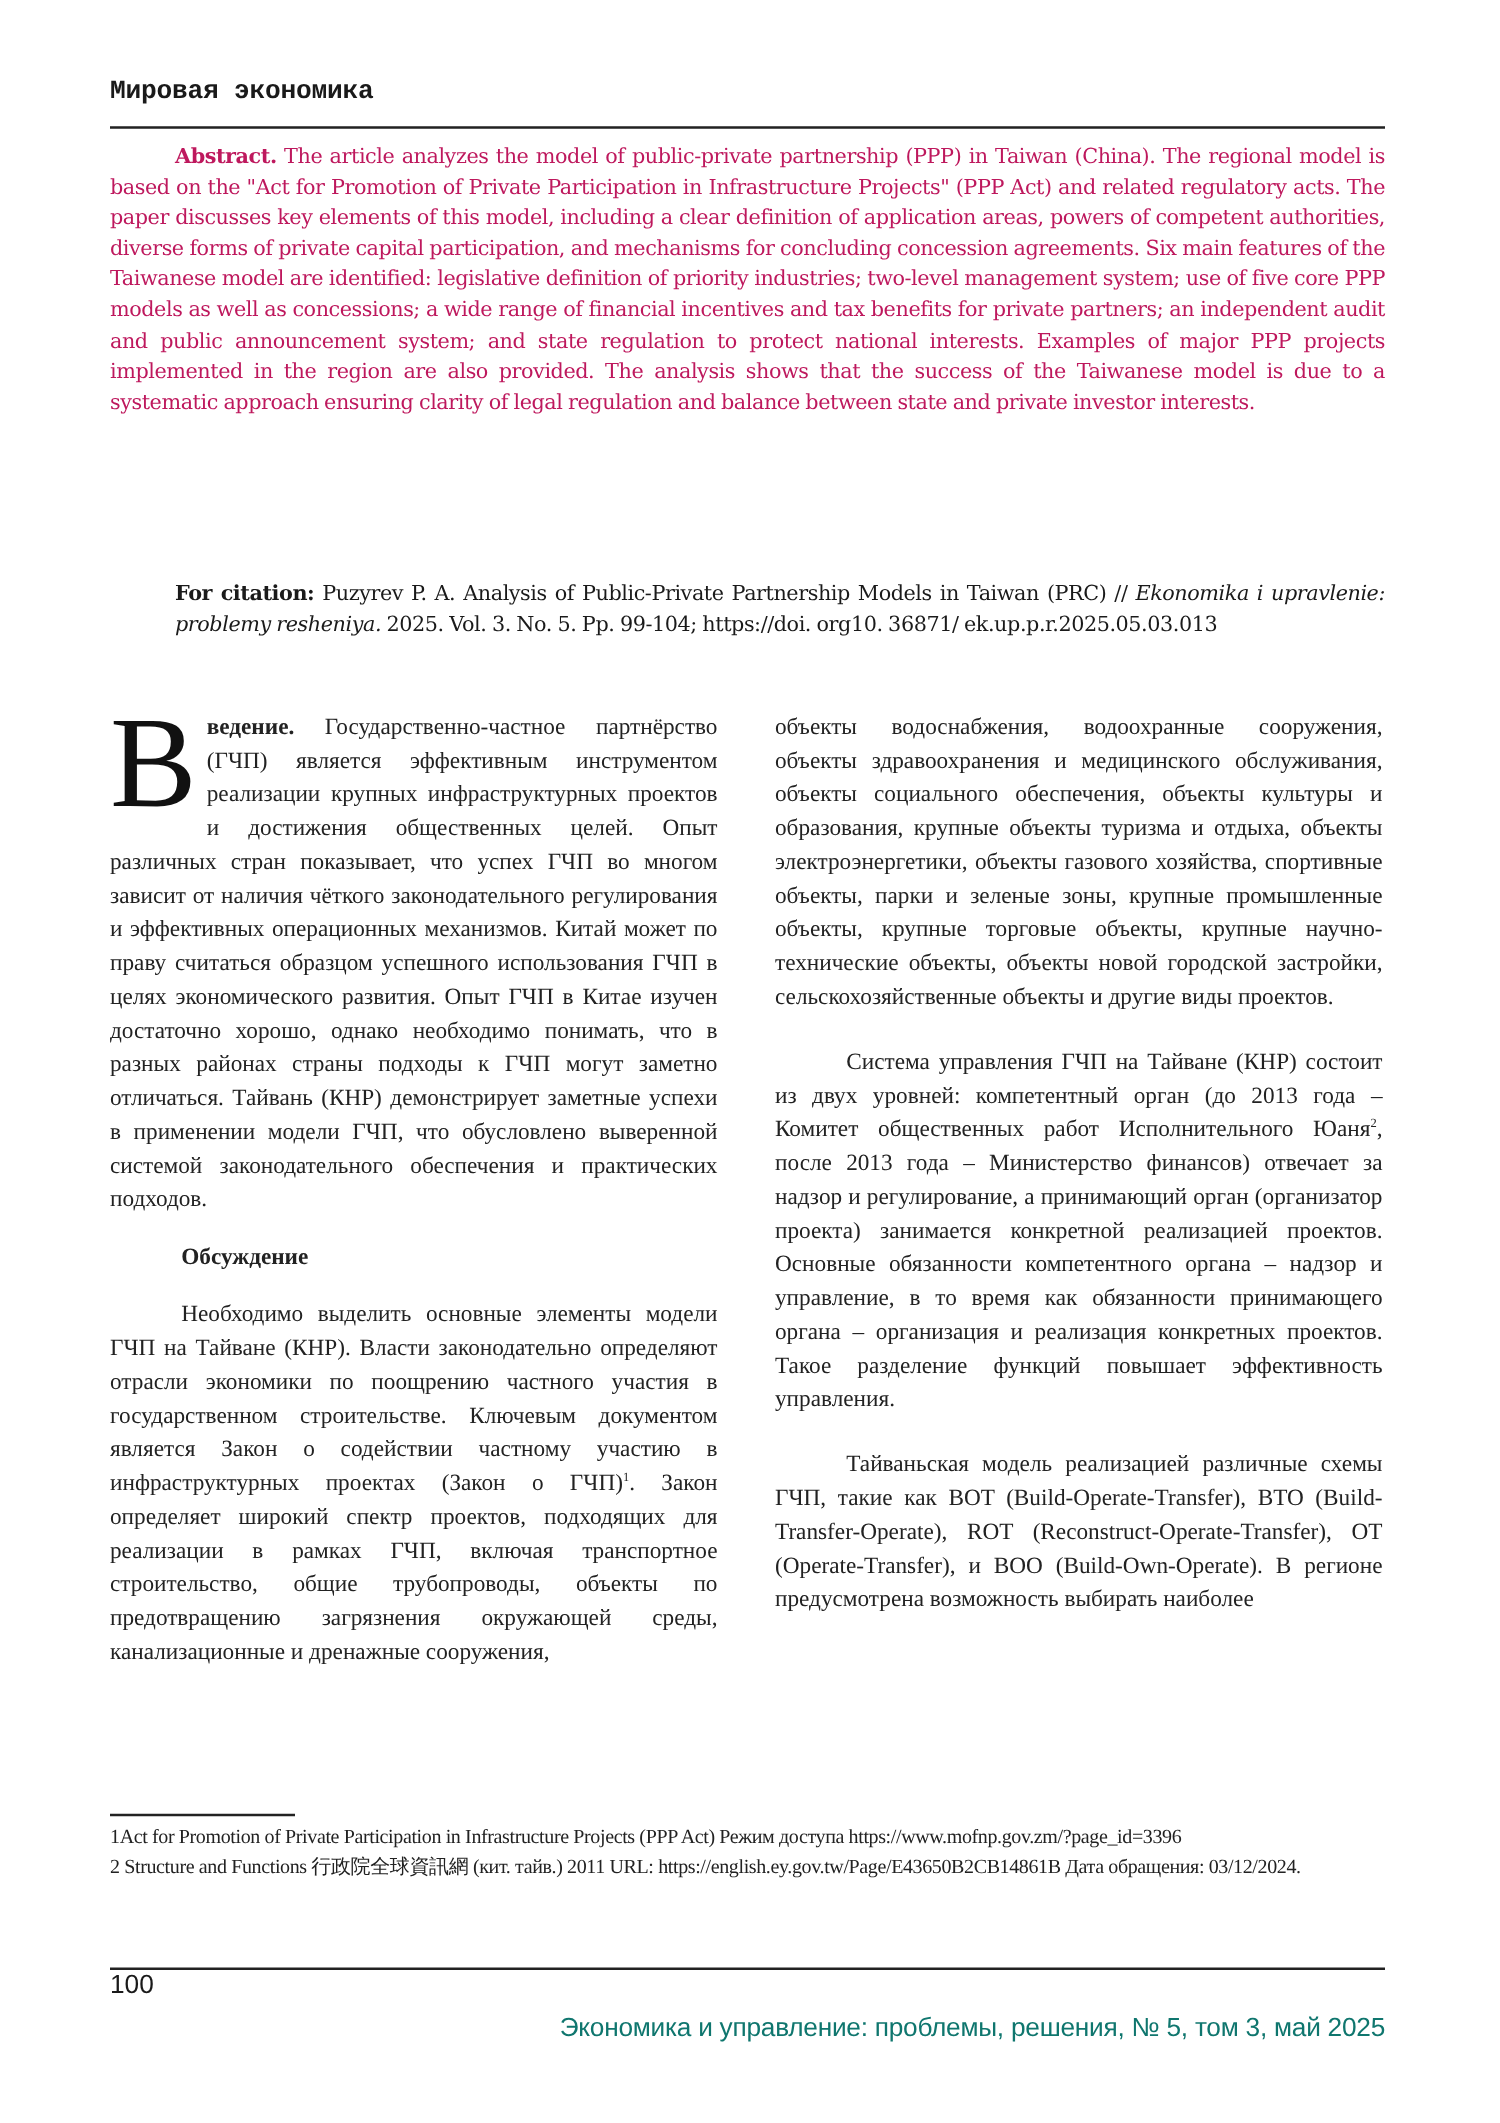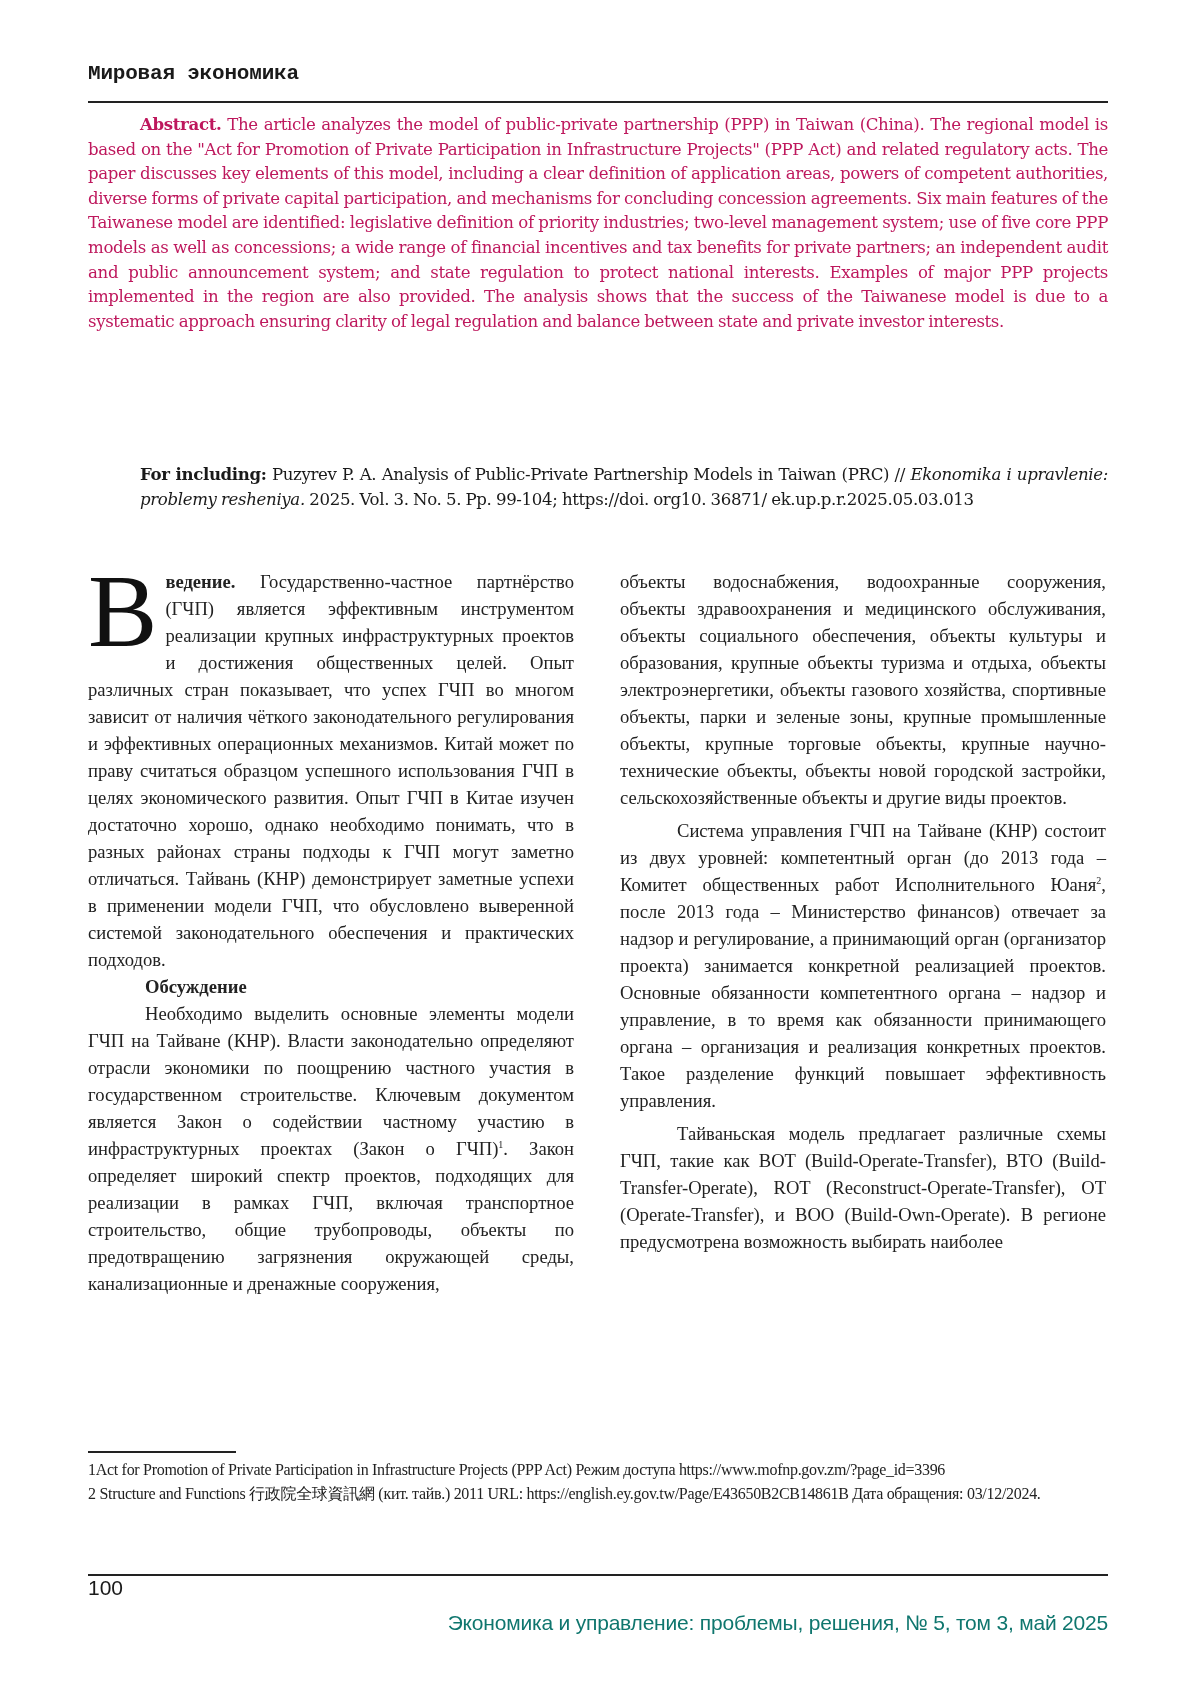--- a/index.html
+++ b/index.html
@@ -27,21 +27,21 @@
     text-align: justify; color: #1a1a1a; letter-spacing: -0.35px; word-spacing: -0.5px;
   }
   .citation i { font-style: italic; }
 
   .col {
     position: absolute; top: 568px; width: 486px;
     font-family: "Liberation Serif", serif; font-size: 18.6px; line-height: 27px;
     text-align: justify; color: #222;
   }
   .col p { margin: 0; }
-  .col .ind { text-indent: 57px; }
+  .col .ind { text-indent: 57px; margin-top: 19px; }
   .col-left { left: 0; }
   .col-right { left: 532px; }
 
   .dropcap {
     float: left; font-family: "Liberation Serif", serif; font-size: 104px; line-height: 78px;
     height: 78px; margin: 4px 8px 0 0; color: #111; font-weight: normal;
   }
   .bold { font-weight: bold; }
   sup { font-size: 10px; line-height: 0; vertical-align: super; }
   .gap { height: 6px; }
@@ -70,35 +70,35 @@
 <div class="page">
 
   <div class="section-title">Мировая экономика</div>
   <div class="rule-top"></div>
 
   <div class="abstract">
     <p><b>Abstract.</b><span> The article analyzes the model of public-private partnership (PPP) in Taiwan (China). The regional model is based on the "Act for Promotion of Private Participation in Infrastructure Projects" (PPP Act) and related regulatory acts. The paper discusses key elements of this model, including a clear definition of application areas, powers of competent authorities, diverse forms of private capital participation, and mechanisms for concluding concession agreements. Six main features of the Taiwanese model are identified: legislative definition of priority industries; two-level management system; use of five core PPP models as well as concessions; a wide range of financial incentives and tax benefits for private partners; an independent audit and public announcement system; and state regulation to protect national interests. Examples of major PPP projects implemented in the region are also provided. The analysis shows that the success of the Taiwanese model is due to a systematic approach ensuring clarity of legal regulation and balance between state and private investor interests.</span></p>
   </div>
 
   <div class="citation">
-    <b>For including:</b><span> Puzyrev P. A. Analysis of Public-Private Partnership Models in Taiwan (PRC) // </span><i>Ekonomika i upravlenie: problemy resheniya.</i><span> 2025. Vol. 3. No. 5. Pp. 99-104; https://doi. org10. 36871/ ek.up.p.r.2025.05.03.013</span>
+    <b>For citation:</b><span> Puzyrev P. A. Analysis of Public-Private Partnership Models in Taiwan (PRC) // </span><i>Ekonomika i upravlenie: problemy resheniya.</i><span> 2025. Vol. 3. No. 5. Pp. 99-104; https://doi. org10. 36871/ ek.up.p.r.2025.05.03.013</span>
   </div>
 
   <div class="col col-left">
     <p><span class="dropcap">В</span><span class="bold">ведение.</span><span> Государственно-частное партнёрство (ГЧП) является эффективным инструментом реализации крупных инфраструктурных проектов и достижения общественных целей. Опыт различных стран показывает, что успех ГЧП во многом зависит от наличия чёткого законодательного регулирования и эффективных операционных механизмов. Китай может по праву считаться образцом успешного использования ГЧП в целях экономического развития. Опыт ГЧП в Китае изучен достаточно хорошо, однако необходимо понимать, что в разных районах страны подходы к ГЧП могут заметно отличаться. Тайвань (КНР) демонстрирует заметные успехи в применении модели ГЧП, что обусловлено выверенной системой законодательного обеспечения и практических подходов.</span></p>
     <p class="ind bold">Обсуждение</p>
     <p class="ind"><span>Необходимо выделить основные элементы модели ГЧП на Тайване (КНР). Власти законодательно определяют отрасли экономики по поощрению частного участия в государственном строительстве. Ключевым документом является Закон о содействии частному участию в инфраструктурных проектах (Закон о ГЧП)</span><sup>1</sup><span>. Закон определяет широкий спектр проектов, подходящих для реализации в рамках ГЧП, включая транспортное строительство, общие трубопроводы, объекты по предотвращению загрязнения окружающей среды, канализационные и дренажные сооружения,</span></p>
   </div>
 
   <div class="col col-right">
     <p>объекты водоснабжения, водоохранные сооружения, объекты здравоохранения и медицинского обслуживания, объекты социального обеспечения, объекты культуры и образования, крупные объекты туризма и отдыха, объекты электроэнергетики, объекты газового хозяйства, спортивные объекты, парки и зеленые зоны, крупные промышленные объекты, крупные торговые объекты, крупные научно-технические объекты, объекты новой городской застройки, сельскохозяйственные объекты и другие виды проектов.</p>
     <div class="gap"></div>
     <p class="ind"><span>Система управления ГЧП на Тайване (КНР) состоит из двух уровней: компетентный орган (до 2013 года – Комитет общественных работ Исполнительного Юаня</span><sup>2</sup><span>, после 2013 года – Министерство финансов) отвечает за надзор и регулирование, а принимающий орган (организатор проекта) занимается конкретной реализацией проектов. Основные обязанности компетентного органа – надзор и управление, в то время как обязанности принимающего органа – организация и реализация конкретных проектов. Такое разделение функций повышает эффективность управления.</span></p>
     <div class="gap"></div>
-    <p class="ind">Тайваньская модель предлагает различные схемы ГЧП, такие как BOT (Build-Operate-Transfer), BTO (Build-Transfer-Operate), ROT (Reconstruct-Operate-Transfer), OT (Operate-Transfer), и BOO (Build-Own-Operate). В регионе предусмотрена возможность выбирать наиболее</p>
+    <p class="ind">Тайваньская модель реализацией различные схемы ГЧП, такие как BOT (Build-Operate-Transfer), BTO (Build-Transfer-Operate), ROT (Reconstruct-Operate-Transfer), OT (Operate-Transfer), и BOO (Build-Own-Operate). В регионе предусмотрена возможность выбирать наиболее</p>
   </div>
 
   <div class="fn-rule"></div>
   <div class="footnotes">
     <p><span>1</span><span>Act for Promotion of Private Participation in Infrastructure Projects (PPP Act) Режим доступа https://www.mofnp.gov.zm/?page_id=3396</span></p>
     <p><span>2</span> <span>Structure and Functions 行政院全球資訊網 (кит. тайв.) 2011 URL: https://english.ey.gov.tw/Page/E43650B2CB14861B Дата обращения: 03/12/2024.</span></p>
   </div>
 
   <div class="rule-bottom"></div>
   <div class="page-num">100</div>

